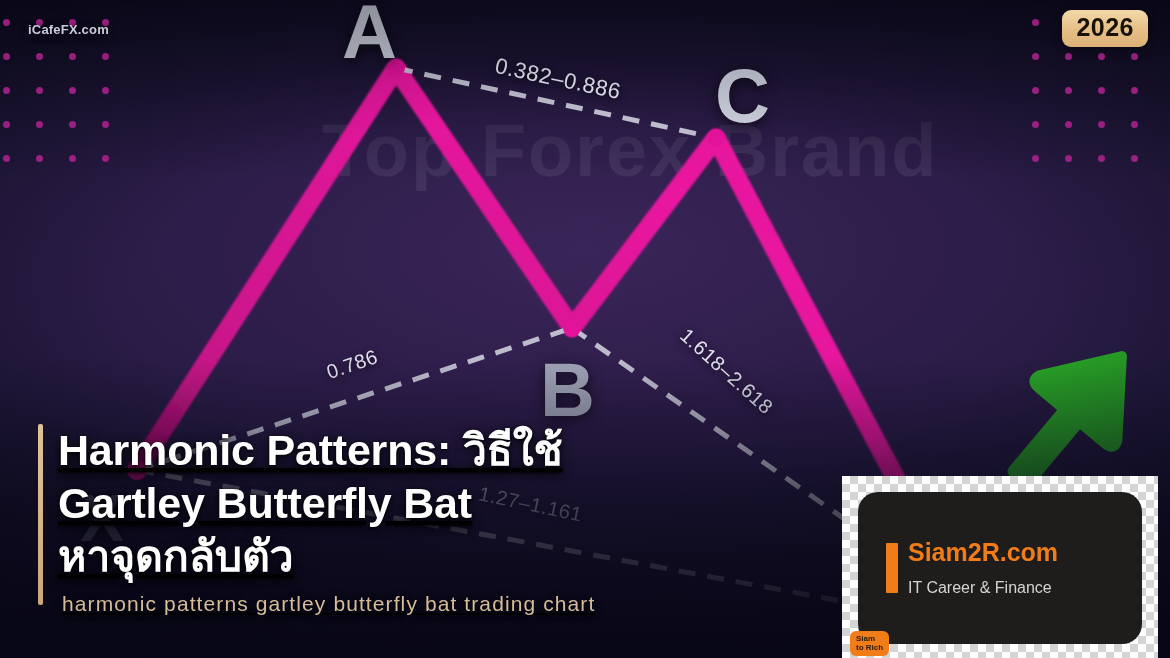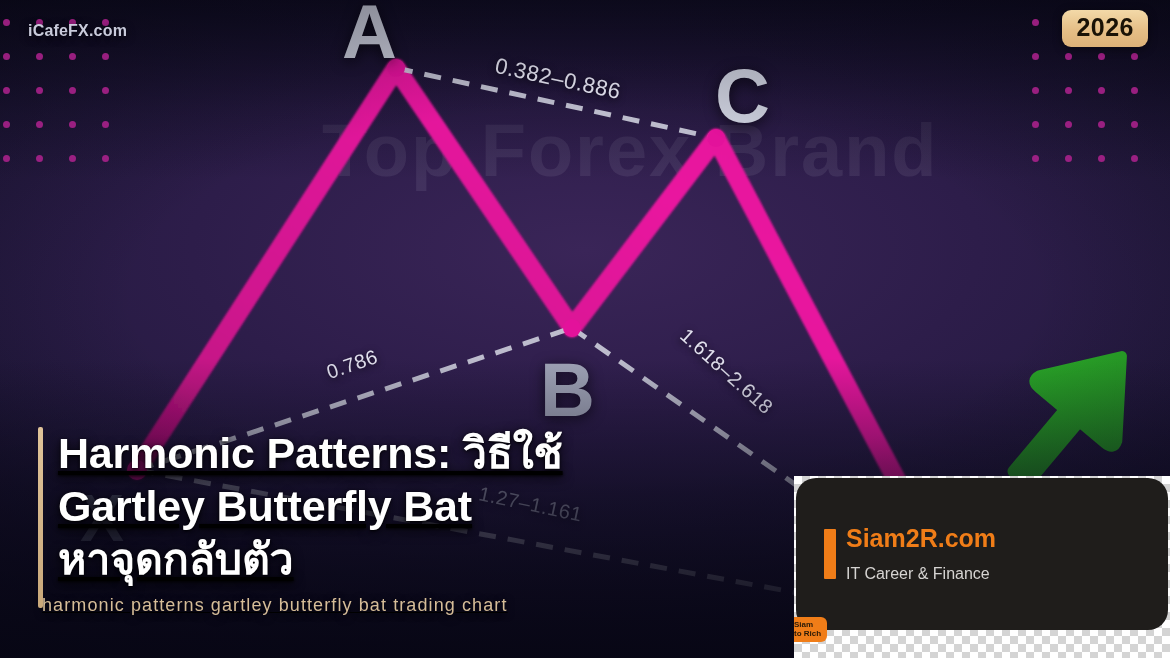--- a/index.html
+++ b/index.html
@@ -94,21 +94,21 @@
 
   
   #green-arrow{
     position:absolute; left:1000px; top:325px;
     width:150px; height:175px; pointer-events:none;
   }
 
   
   #brand{
     position:absolute; left:28px; top:22px;
-    font-size:16px; font-weight:700; color:#c9cbdb;
+    font-size:13px; font-weight:700; color:#c9cbdb;
     letter-spacing:.2px;
     text-shadow:0 2px 8px rgba(0,0,0,.75);
   }
 
   
   #year-badge{
     position:absolute; right:22px; top:10px;
     padding:3px 14px 5px;
     border-radius:9px;
     background:linear-gradient(180deg,#f3d9a8 0%, #e5be86 55%, #dcb178 100%);
@@ -132,38 +132,38 @@
   #title-text{
     margin-left:20px;
     color:#ffffff;
     font-size:43px;
     font-weight:700;
     line-height:53px;
     letter-spacing:-0.2px;
     text-shadow:0 3px 12px rgba(0,0,0,.85), 0 1px 3px rgba(0,0,0,.9);
   }
   #keyword-text{
-    margin-left:4px; margin-top:9px;
+    margin-left:24px; margin-top:9px;
     color:#d6bd98;
-    font-size:18px;
+    font-size:21px;
     letter-spacing:1.1px;
     text-shadow:0 2px 8px rgba(0,0,0,.85);
   }
 
   
   #logo-card{
-    position:absolute; right:0px; bottom:0px;
-    width:376px; height:182px;
+    position:absolute; right:12px; bottom:0px;
+    width:316px; height:182px;
     background-color:#ffffff;
     background-image:
       linear-gradient(45deg,#d4d4d4 25%,transparent 25%,transparent 75%,#d4d4d4 75%,#d4d4d4),
       linear-gradient(45deg,#d4d4d4 25%,transparent 25%,transparent 75%,#d4d4d4 75%,#d4d4d4);
     background-size:16px 16px;
     background-position:0 0, 8px 8px;
-    padding:2px;
+    padding:16px;
     overflow:hidden;
   }
   #logo-inner{
     position:relative;
     width:100%; height:152px;
     background:#1f1d1b;
     border-radius:20px;
     display:flex;align-items:center;
     padding-left:28px;
   }

